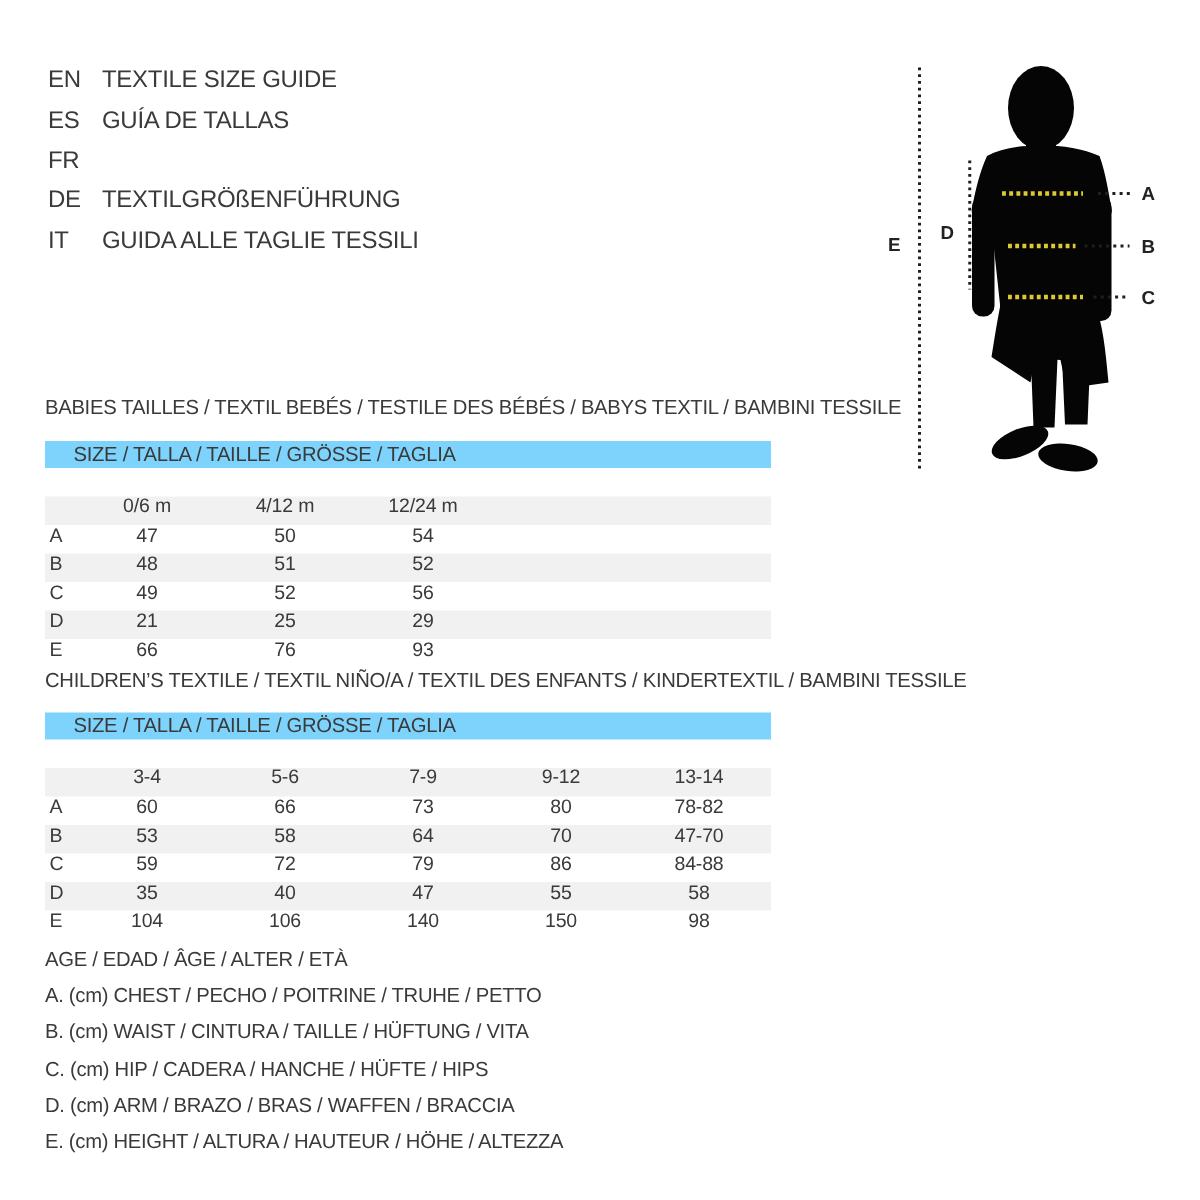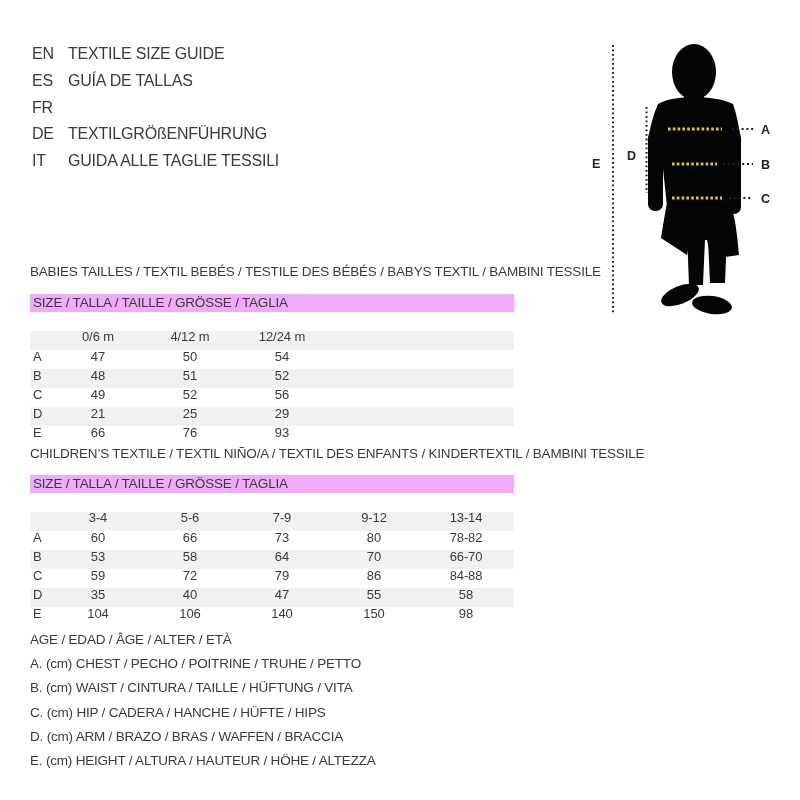--- a/index.html
+++ b/index.html
@@ -15,22 +15,22 @@
   .lang-row{display:flex;height:26.8px;line-height:26.8px;font-size:16px;letter-spacing:-0.2px;}
   .lang-code{width:36px;flex:0 0 36px;}
   
   .section-heading{left:30px;font-size:13.5px;letter-spacing:-0.2px;white-space:nowrap;}
   .heading-babies{top:264px;}
   .heading-children{top:446px;}
   
   .size-table{left:30px;width:484px;}
   .table-babies{top:294px;}
   .table-children{top:475px;}
-  .size-bar{height:18px;line-height:18px;background:#f0abfc;color:#3a3a3a;
-            font-size:13.5px;padding-left:3px;letter-spacing:-0.2px;}
+  .size-bar{height:18px;line-height:18px;background:#7dd3fc;color:#3a3a3a;
+            font-size:13.5px;padding-left:19px;letter-spacing:-0.2px;}
   .trow{display:grid;height:19px;line-height:19px;font-size:13px;letter-spacing:-0.1px;}
   .cols3{grid-template-columns:22px 92px 92px 92px;}
   .cols5{grid-template-columns:22px 92px 92px 92px 92px 92px;}
   .trow.head{height:18.5px;line-height:18.5px;}
   .trow.stripe{background:#f1f1f1;}
   .cell{text-align:center;margin-top:16px;}
   .cell.rowlabel{text-align:left;padding-left:3px;}
   
   .legend{left:30px;top:628px;}
   .legend-line{height:24.2px;line-height:24.2px;font-size:13.5px;letter-spacing:-0.2px;white-space:nowrap;}
@@ -166,21 +166,21 @@
     <div class="cell">73</div>
     <div class="cell">80</div>
     <div class="cell">78-82</div>
   </div>
   <div class="trow cols5">
     <div class="cell rowlabel">B</div>
     <div class="cell">53</div>
     <div class="cell">58</div>
     <div class="cell">64</div>
     <div class="cell">70</div>
-    <div class="cell">66-70</div>
+    <div class="cell">47-70</div>
   </div>
   <div class="trow cols5 stripe">
     <div class="cell rowlabel">C</div>
     <div class="cell">59</div>
     <div class="cell">72</div>
     <div class="cell">79</div>
     <div class="cell">86</div>
     <div class="cell">84-88</div>
   </div>
   <div class="trow cols5">

